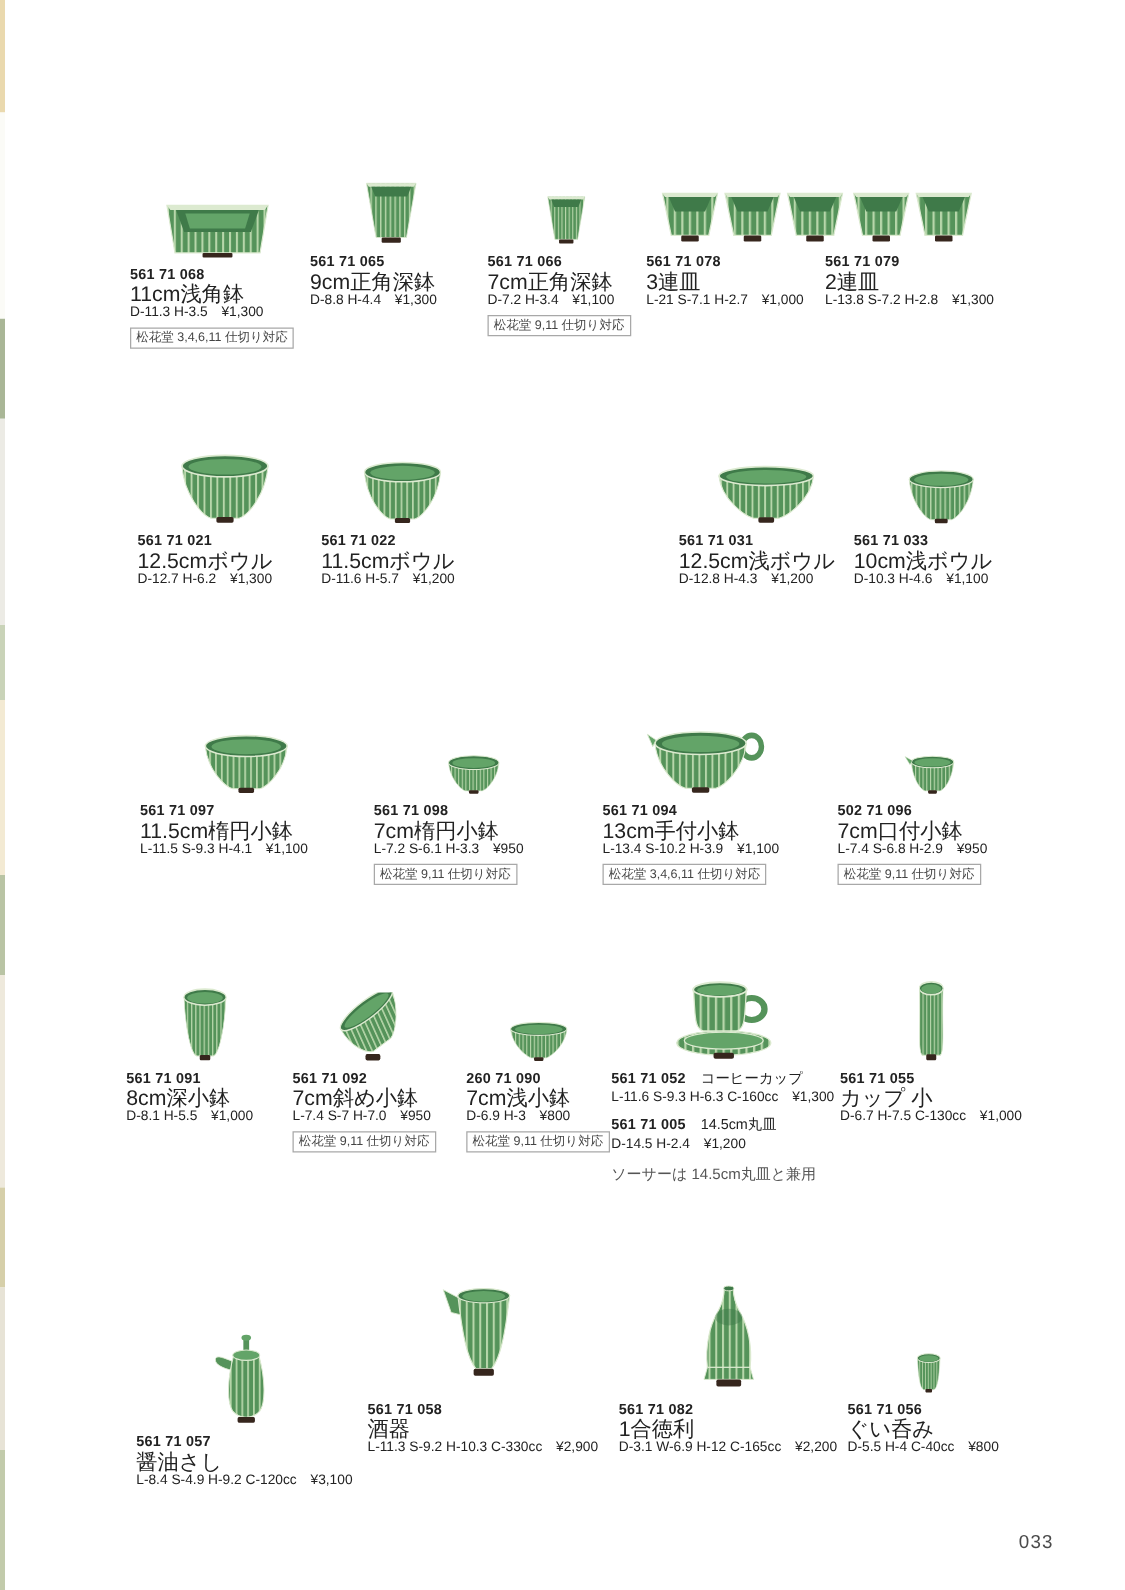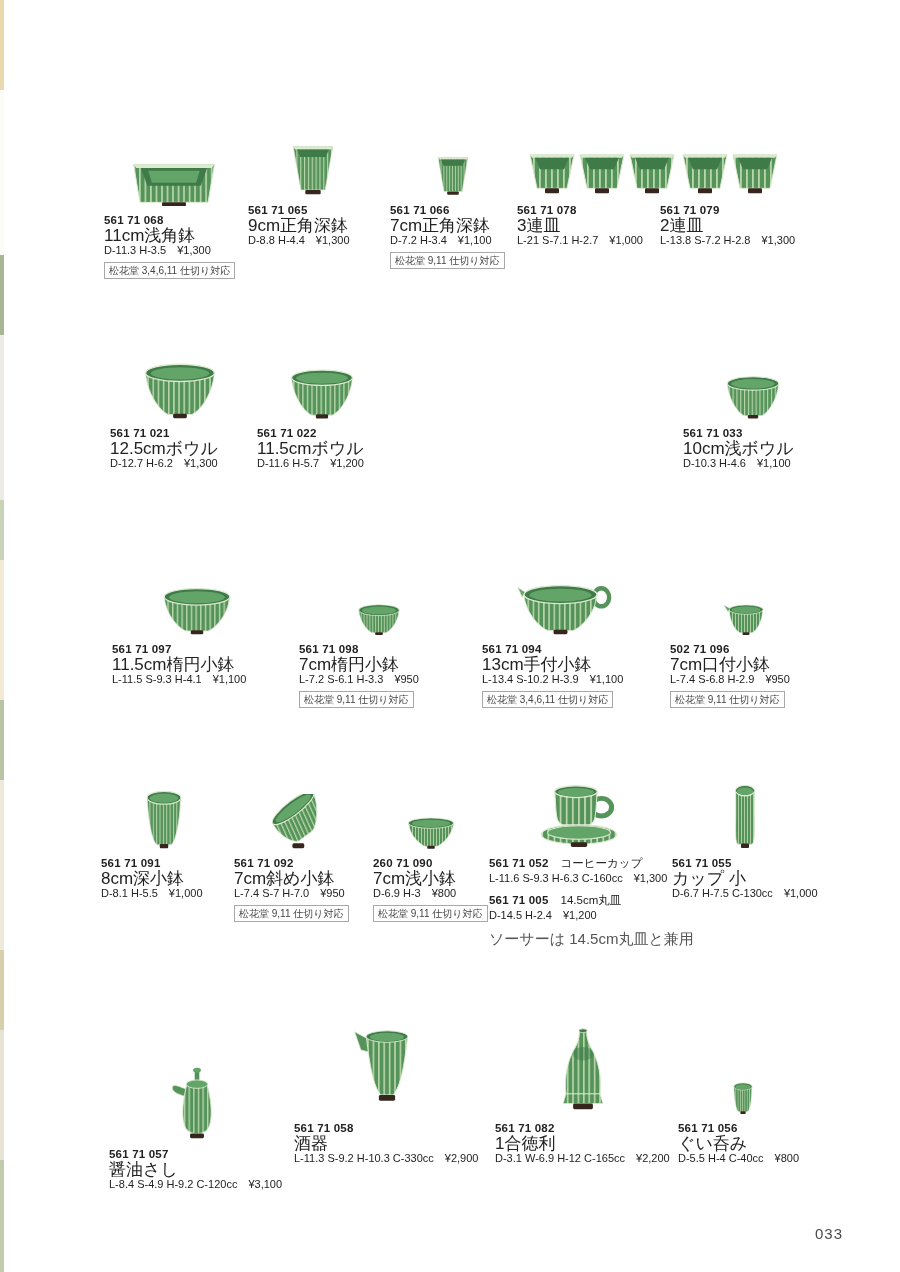--- a/index.html
+++ b/index.html
@@ -13,21 +13,21 @@
   .art svg{display:block;}
   .code{font-size:11.5px;font-weight:700;line-height:15px;margin-top:6px;letter-spacing:.2px;}
   .name{font-size:17px;line-height:15px;}
   .dims{font-size:11px;line-height:15px;white-space:nowrap;}
   .price{font-weight:400;margin-left:11px;}
   .badge{display:inline-block;border:1px solid #a8a8a8;color:#444;font-size:10px;line-height:13px;padding:1px 4px;margin-top:4px;white-space:nowrap;}
   .code-line{font-size:11.5px;line-height:15px;margin-top:6px;white-space:nowrap;}
   .code-line .cd{font-weight:700;letter-spacing:.2px;}
   .code-line .nm{margin-left:12px;font-weight:400;}
   .sub-dims{margin-top:0;}
-  .saucer-note{margin-top:9px;color:#555;font-size:15px;line-height:14px;white-space:nowrap;}
+  .saucer-note{margin-top:9px;color:#555;font-size:12px;line-height:14px;white-space:nowrap;}
   .page-number{position:absolute;left:815px;top:1225px;font-size:15px;color:#4a4a4a;letter-spacing:1px;}
 </style>
 </head>
 <body>
 
 <div class="page">
 
   <svg width="0" height="0" style="position:absolute">
     <defs>
       <pattern id="flt" patternUnits="userSpaceOnUse" width="6" height="6">
@@ -172,20 +172,35 @@
             <rect x="42" y="57" width="16" height="5" rx="1.5" fill="#36261d"></rect>
           </svg>
         </div>
       </div>
     <div class="code">561 71 022</div>
     <div class="name">11.5cmボウル</div>
     <div class="dims"><span>D-11.6 H-5.7</span><span class="price">¥1,200</span></div>
   </div>
 
 
+  <div class="cell" style="left:543px;top:360px;width:140px">
+    <div class="art-wrap" style="height:60px">
+        <div class="art" style="width:84px;height:48px">
+          <svg viewBox="0 0 100 54" width="100%" height="100%" preserveAspectRatio="none">
+            <path d="M5,10 C7,30.900000000000002 30,46 38,48 L62,48 C70,46 93,30.900000000000002 95,10 Z" fill="url(#flt)" stroke="#dcead0" stroke-width="1"></path>
+            <ellipse cx="50" cy="10" rx="45" ry="8.5" fill="#3f7a49" stroke="#dcead0" stroke-width="1.5"></ellipse>
+            <ellipse cx="50" cy="10.6" rx="38.25" ry="6.12" fill="#63a468"></ellipse>
+            <rect x="42.5" y="47" width="15" height="5" rx="1.5" fill="#36261d"></rect>
+          </svg>
+        </div>
+      </div>
+    <div class="code">561 71 031</div>
+    <div class="name">12.5cm浅ボウル</div>
+    <div class="dims"><span>D-12.8 H-4.3</span><span class="price">¥1,200</span></div>
+  </div>
 
   <div class="cell" style="left:683px;top:360px;width:140px">
     <div class="art-wrap" style="height:60px">
         <div class="art" style="width:64px;height:45px">
           <svg viewBox="0 0 100 64" width="100%" height="100%" preserveAspectRatio="none">
             <path d="M10,12 C12,37.3 29,56 37,58 L63,58 C71,56 88,37.3 90,12 Z" fill="url(#flt)" stroke="#dcead0" stroke-width="1"></path>
             <ellipse cx="50" cy="12" rx="40" ry="9.5" fill="#3f7a49" stroke="#dcead0" stroke-width="1.5"></ellipse>
             <ellipse cx="50" cy="12.6" rx="34" ry="6.84" fill="#63a468"></ellipse>
             <rect x="42" y="57" width="16" height="5" rx="1.5" fill="#36261d"></rect>
           </svg>

